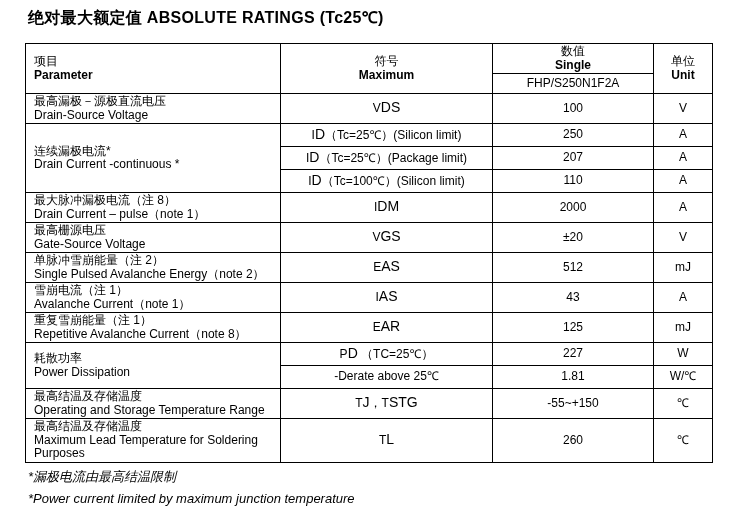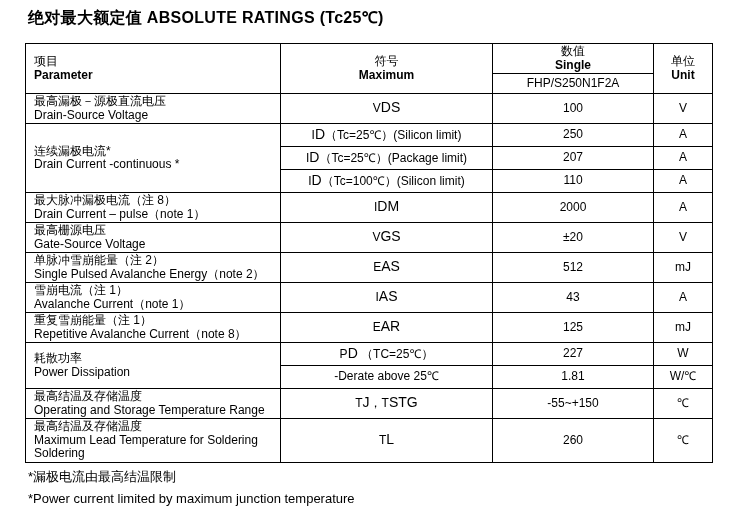--- a/index.html
+++ b/index.html
@@ -43,20 +43,21 @@
   .sub { font-size:14px; }
   tr.hh1 { height:28px; }
   tr.hh2 { height:20px; }
   tr.h1l { height:23px; }
   tr.h2l { height:29px; }
   tr.h3l { height:42px; }
   .note {
     font-size:13px;
     margin:5px 0 0 28px;
     line-height:17px;
+    font-style:italic;
   }
   .note:first-of-type { margin-top:6px; }
 </style>
 </head>
 <body>
 
 <div class="title">绝对最大额定值 ABSOLUTE RATINGS (Tc25℃)</div>
 
 <table class="ratings">
   <colgroup>
@@ -182,21 +183,21 @@
           <div>Operating and Storage Temperature Range</div>
         </td>
         <td class="sym"><span>T</span><span class="sub">J</span><span>，T</span><span class="sub">STG</span></td>
         <td class="val">-55~+150</td>
         <td class="unit">℃</td>
       </tr>
       <tr class="h3l">
         <td class="param" rowspan="1">
           <div>最高结温及存储温度</div>
           <div>Maximum Lead Temperature for Soldering</div>
-          <div>Soldering</div>
+          <div>Purposes</div>
         </td>
         <td class="sym"><span>T</span><span class="sub">L</span></td>
         <td class="val">260</td>
         <td class="unit">℃</td>
       </tr>
     </tbody>
 </table>
 
 <div class="note">*漏极电流由最高结温限制</div>
 <div class="note">*Power current limited by maximum junction temperature</div>

